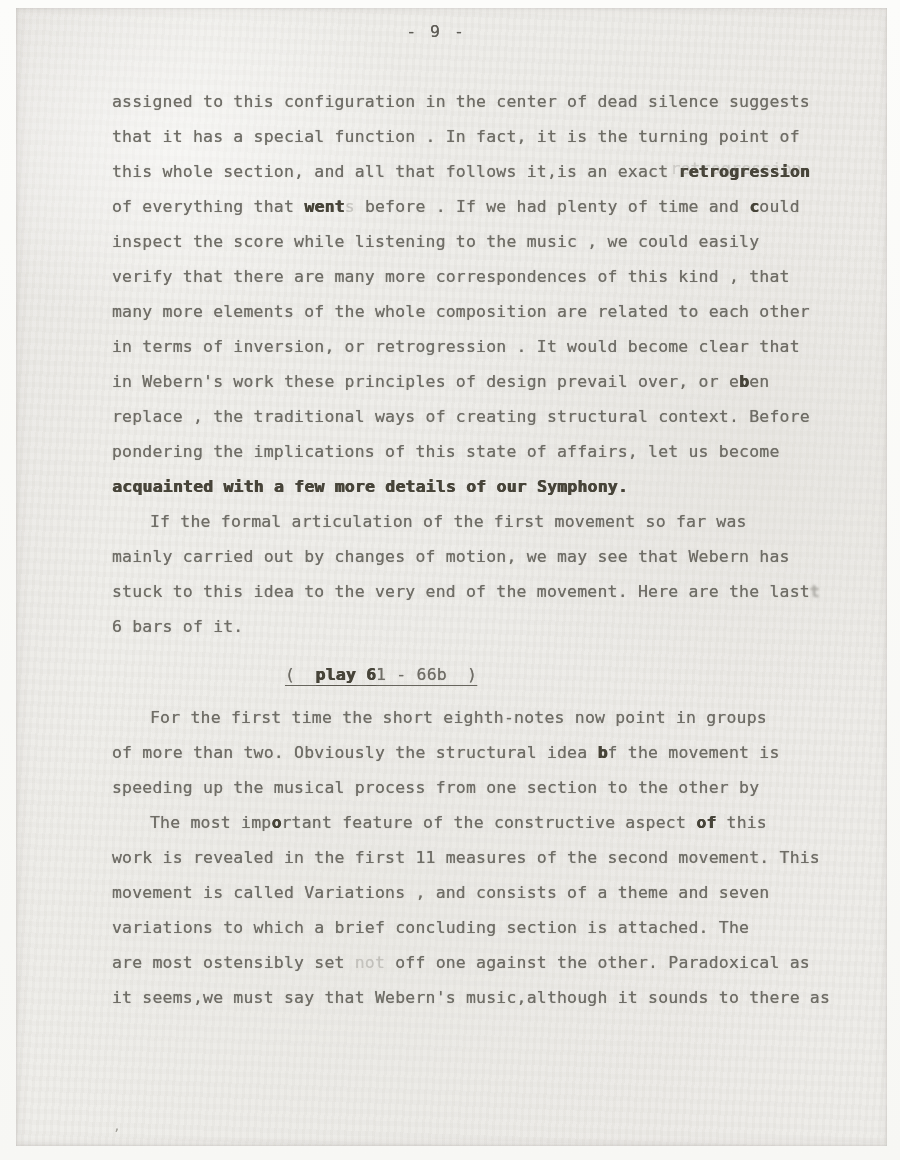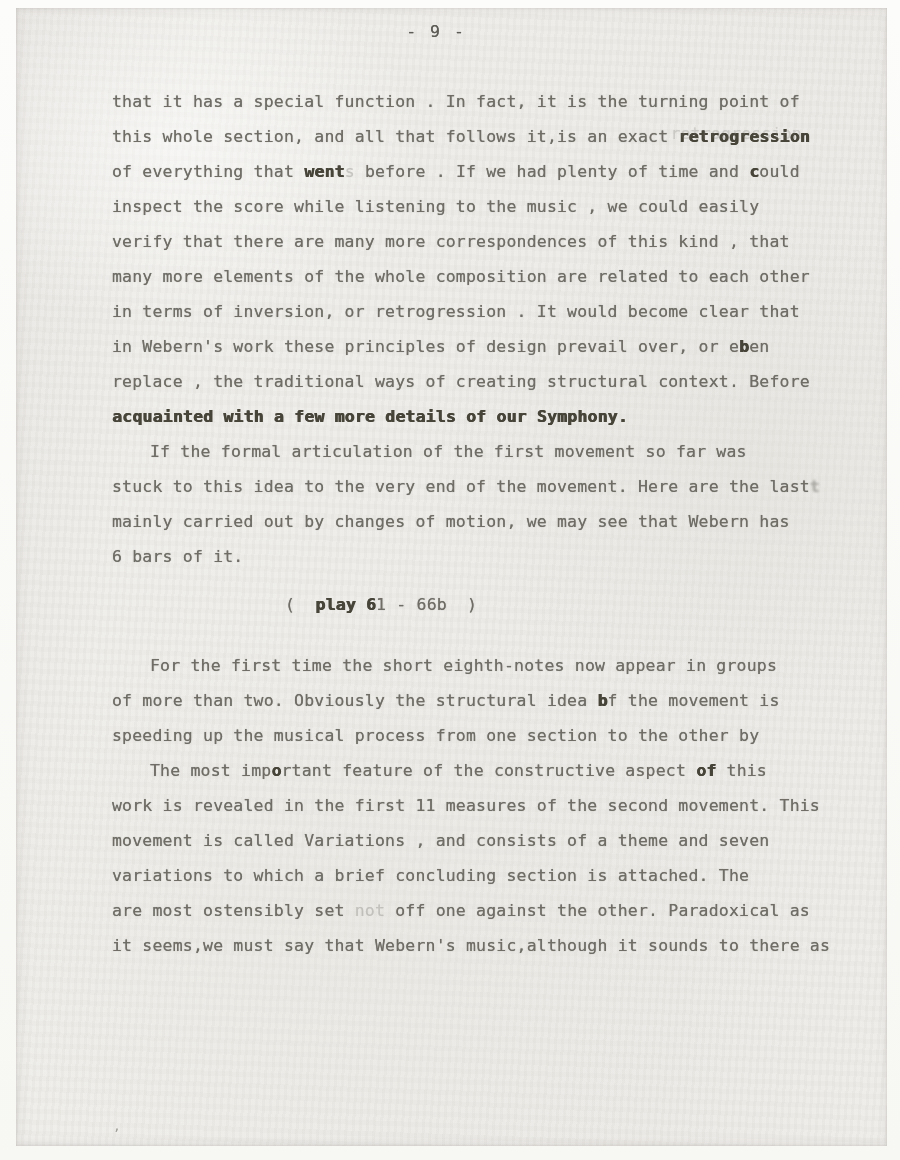--- a/index.html
+++ b/index.html
@@ -46,22 +46,23 @@
     letter-spacing: 0.18px;
     line-height: 35px;
     color: #6f6d66;
     text-shadow: 0 0 0.7px rgba(104,102,95,0.8);
   }
   .line { white-space: pre; height: 35px; position: relative; }
   .line.indent { text-indent: 38px; }
   .heading {
     white-space: pre;
     height: 35px;
-    margin: 13px 0 26px 0;
+    margin: 13px 0 8px 0;
     padding-left: 173px;
+    text-decoration: underline;
     text-underline-offset: 5px;
     text-decoration-color: rgba(96,94,86,0.8);
   }
   .bold, .ov {
     font-weight: bold;
     color: #474439;
     text-shadow: 0.7px 0 currentColor, 0 0 0.5px rgba(70,68,58,0.6);
   }
   .ghost {
     opacity: 0.3;
@@ -87,36 +88,38 @@
     opacity: 0.8;
   }
 </style>
 </head>
 <body>
 
 <div class="scan">
   <div class="paper"></div>
   <div class="page-number">- 9 -</div>
   <div class="doc">
+      <div class="line">assigned to this configuration in the center of dead silence suggests</div>
       <div class="line">that it has a special function . In fact, it is the turning point of</div>
       <div class="line">this whole section, and all that follows it,is an exact <span class="ghost overlap">retrogression</span><span class="bold">retrogression</span></div>
       <div class="line">of everything that <span class="bold">went</span><span class="ghost">s</span> before . If we had plenty of time and <span class="bold">c</span>ould</div>
       <div class="line">inspect the score while listening to the music , we could easily</div>
       <div class="line">verify that there are many more correspondences of this kind , that</div>
       <div class="line">many more elements of the whole composition are related to each other</div>
       <div class="line">in terms of inversion, or retrogression . It would become clear that</div>
       <div class="line">in Webern's work these principles of design prevail over, or e<span class="ov">b</span>en</div>
       <div class="line">replace , the traditional ways of creating structural context. Before</div>
+      <div class="line">pondering the implications of this state of affairs, let us become</div>
       <div class="line"><span class="bold">acquainted with a few more details of our Symphony.</span></div>
       <div class="line indent">If the formal articulation of the first movement so far was</div>
+      <div class="line">mainly carried out by changes of motion, we may see that Webern has</div>
       <div class="line">stuck to this idea to the very end of the movement. Here are the last<span class="ghost blob">t</span></div>
-      <div class="line">mainly carried out by changes of motion, we may see that Webern has</div>
       <div class="line">6 bars of it.</div>
       <div class="heading">(  <span class="bold">play</span> <span class="ov">6</span>1 - 66b  )</div>
-      <div class="line indent">For the first time the short eighth-notes now appear in groups</div>
+      <div class="line indent">For the first time the short eighth-notes now point in groups</div>
       <div class="line">of more than two. Obviously the structural idea <span class="ov">b</span>f the movement is</div>
       <div class="line">speeding up the musical process from one section to the other by</div>
       <div class="line indent">The most imp<span class="ov">o</span>rtant feature of the constructive aspect <span class="bold">of</span> this</div>
       <div class="line">work is revealed in the first 11 measures of the second movement. This</div>
       <div class="line">movement is called Variations , and consists of a theme and seven</div>
       <div class="line">variations to which a brief concluding section is attached. The</div>
       <div class="line">are most ostensibly set <span class="ghost">not</span> off one against the other. Paradoxical as</div>
       <div class="line">it seems,we must say that Webern's music,although it sounds to there as</div>
     </div>
   <div class="stray-mark">,</div>

